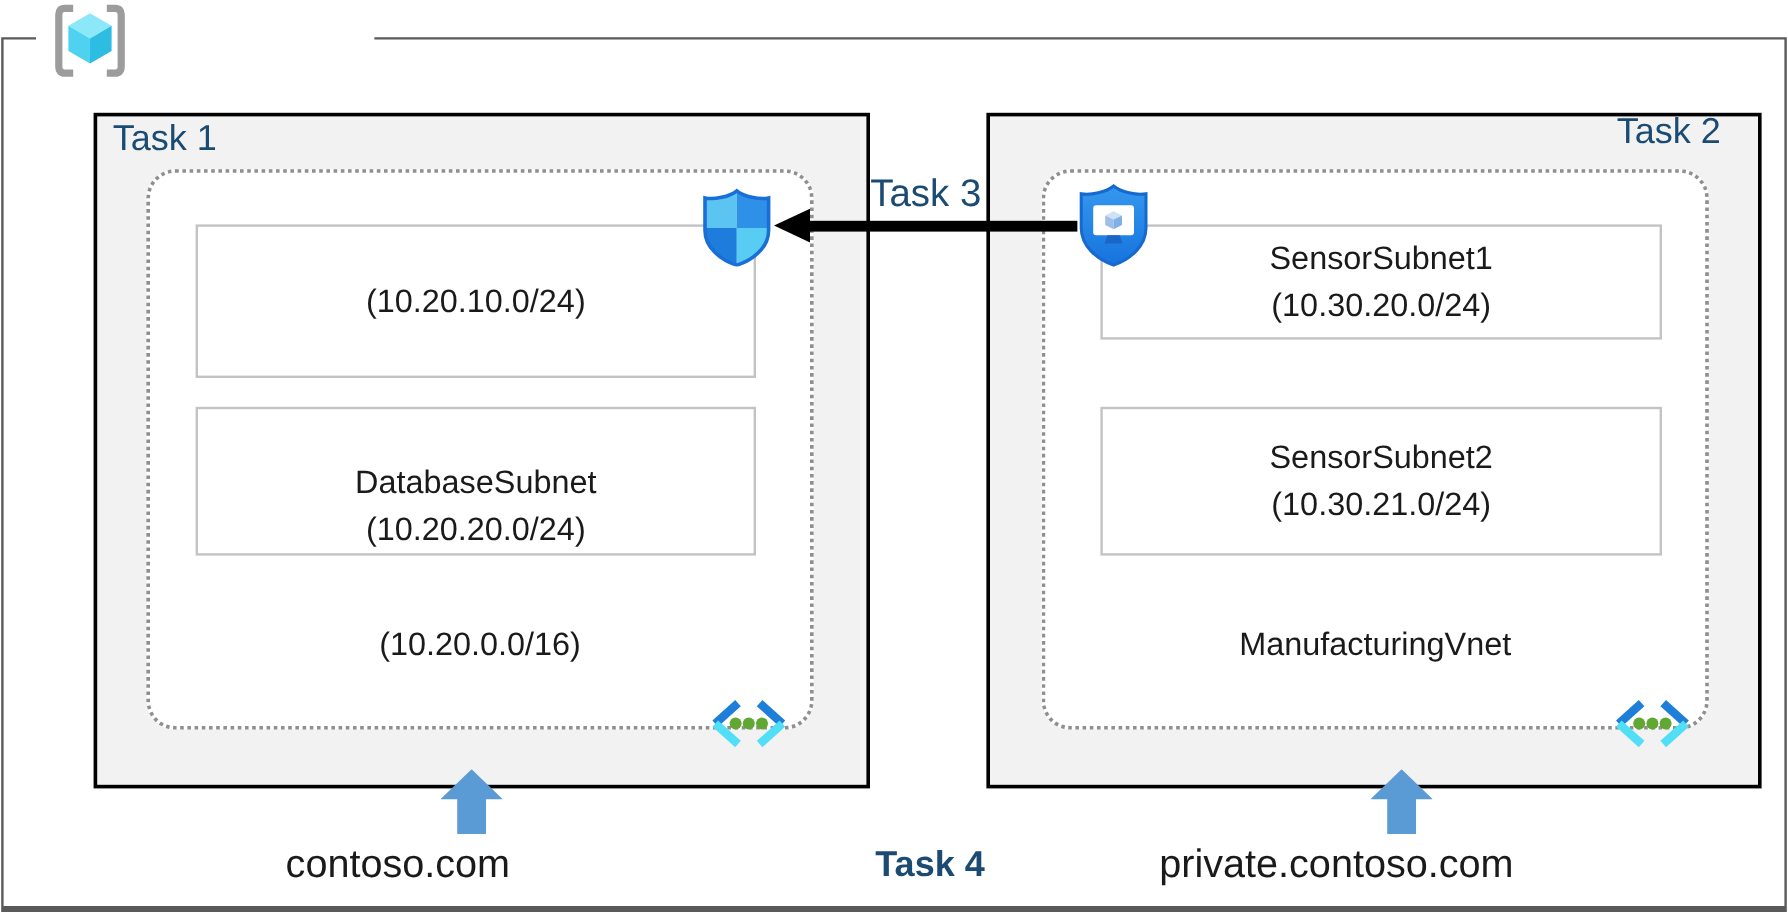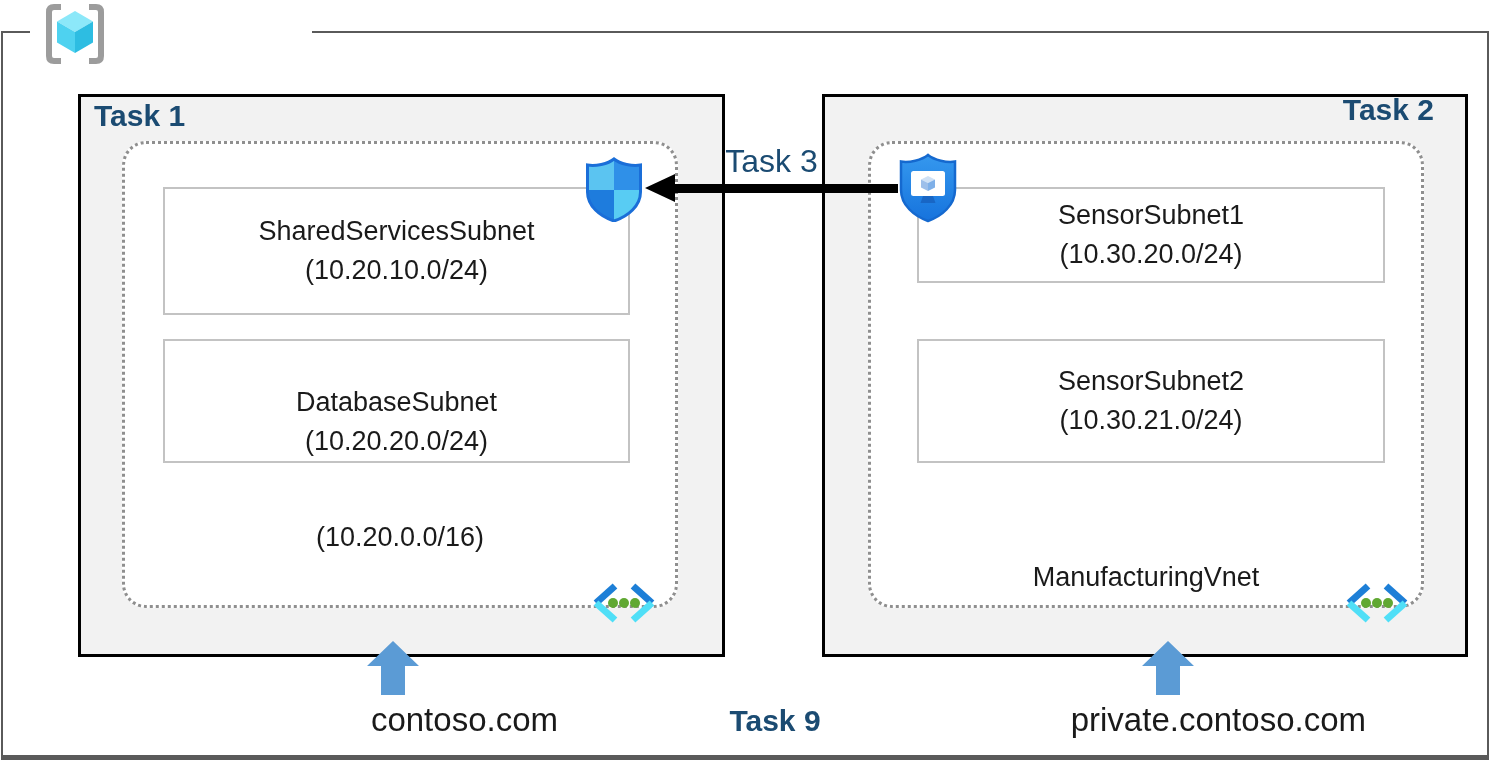--- a/index.html
+++ b/index.html
@@ -13,21 +13,21 @@
     border:2px solid #5a5a5a; border-bottom-width:5px;
   }
   .rg-header-mask { position:absolute; left:30px; top:0; width:282px; height:70px; background:#fff; }
   .rg-icon { position:absolute; left:43px; top:3px; }
   .rg-title { position:absolute; left:137px; top:12px; font-size:34px; line-height:40px; color:#1a1a1a; white-space:nowrap; }
 
   
   .task-box { position:absolute; background:#f2f2f2; border:3px solid #000; box-sizing:border-box; }
   .task-box.t1 { left:78px;  top:94px; width:647px; height:563px; }
   .task-box.t2 { left:822px; top:94px; width:646px; height:563px; }
-  .task-label { position:absolute; font-size:30px; font-weight:bold; color:#1b4b72; line-height:34px; white-space:nowrap; }
+  .task-label { position:absolute; font-size:30px; font-weight:normal; color:#1b4b72; line-height:34px; white-space:nowrap; }
   .task-label.t1 { left:94px; top:99px; }
   .task-label.t2 { left:1230px; top:93px; width:204px; text-align:right; }
 
   
   .vnet-area {
     position:absolute; background:#fff; border:3px dotted #8f8f8f; border-radius:24px; box-sizing:border-box;
     width:556px; height:467px; top:141px;
   }
   .vnet-area.v1 { left:122px; }
   .vnet-area.v2 { left:868px; }
@@ -39,36 +39,36 @@
     font-size:27px; line-height:39px; color:#1a1a1a; text-align:center;
   }
   .s1a { left:163px; top:187px; width:467px; height:128px; }
   .s1b { left:163px; top:339px; width:467px; height:124px;justify-content:flex-end; }
   .s2a { left:917px; top:187px; width:468px; height:96px; }
   .s2b { left:917px; top:339px; width:468px; height:124px; }
 
   
   .vnet-label { position:absolute; top:518px; width:556px; text-align:center; font-size:27px; line-height:39px; color:#1a1a1a; }
   .vnet-label.v1 { left:122px; }
-  .vnet-label.v2 { left:868px;margin-top:40px; }
+  .vnet-label.v2 { left:868px; }
 
   
   .icon { position:absolute; line-height:0; }
   .vnet-icon.v1 { left:587px; top:582px; }
   .vnet-icon.v2 { left:1340px; top:582px; }
   .nsg-icon { left:583px; top:156px; }
   .asg-icon { left:896px; top:152px; }
   .task3-arrow { left:645px; top:172px; }
   .dns-arrow.a1 { left:367px; top:641px; }
   .dns-arrow.a2 { left:1142px; top:641px; }
 
   
   .task3-label { position:absolute; left:645px; top:144px; width:253px; text-align:center;
                  font-size:32px; font-weight:normal; color:#1b4b72; line-height:34px; }
-  .dns-label { position:absolute; top:699px; font-size:33px; line-height:42px; color:#1a1a1a; text-align:right; }
+  .dns-label { position:absolute; top:699px; font-size:33px; line-height:42px; color:#1a1a1a; text-align:left; }
   .dns-label.d1 { left:238px; width:320px; }
   .dns-label.d2 { left:966px; width:400px; }
   .task4-label { position:absolute; left:685px; top:704px; width:180px; text-align:center;
                  font-size:30px; font-weight:bold; color:#1b4b72; line-height:34px; }
 </style>
 </head>
 <body>
 
 <div class="canvas">
 
@@ -87,21 +87,20 @@
 
   <div class="task-box t1"></div>
   <div class="task-box t2"></div>
   <div class="task-label t1">Task 1</div>
   <div class="task-label t2">Task 2</div>
 
   <div class="vnet-area v1"></div>
   <div class="vnet-area v2"></div>
 
   <div class="subnet-box s1a">
-    <div>SharedServicesSubnet</div>
     <div>(10.20.10.0/24)</div>
   </div>
   <div class="subnet-box s1b">
     <div>DatabaseSubnet</div>
     <div>(10.20.20.0/24)</div>
   </div>
 
   <div class="subnet-box s2a">
     <div>SensorSubnet1</div>
     <div>(10.30.20.0/24)</div>
@@ -188,16 +187,16 @@
       <polygon points="26,0 52,25 38,25 38,54 14,54 14,25 0,25" fill="#5b9bd5"></polygon>
     </svg>
   </div>
   <div class="icon dns-arrow a2">
     <svg width="52" height="54" viewBox="0 0 52 54">
       <polygon points="26,0 52,25 38,25 38,54 14,54 14,25 0,25" fill="#5b9bd5"></polygon>
     </svg>
   </div>
 
   <div class="dns-label d1">contoso.com</div>
-  <div class="task4-label">Task 9</div>
+  <div class="task4-label">Task 4</div>
   <div class="dns-label d2">private.contoso.com</div>
 
 </div>
 
 </body></html>

